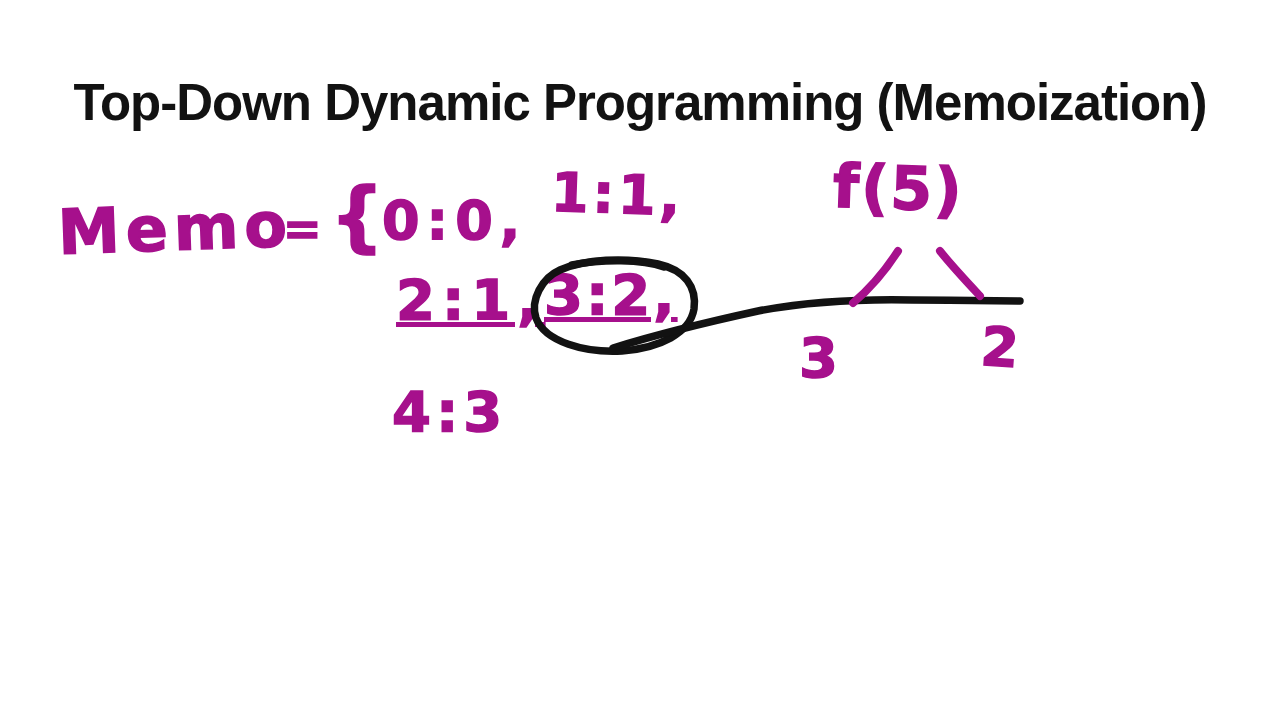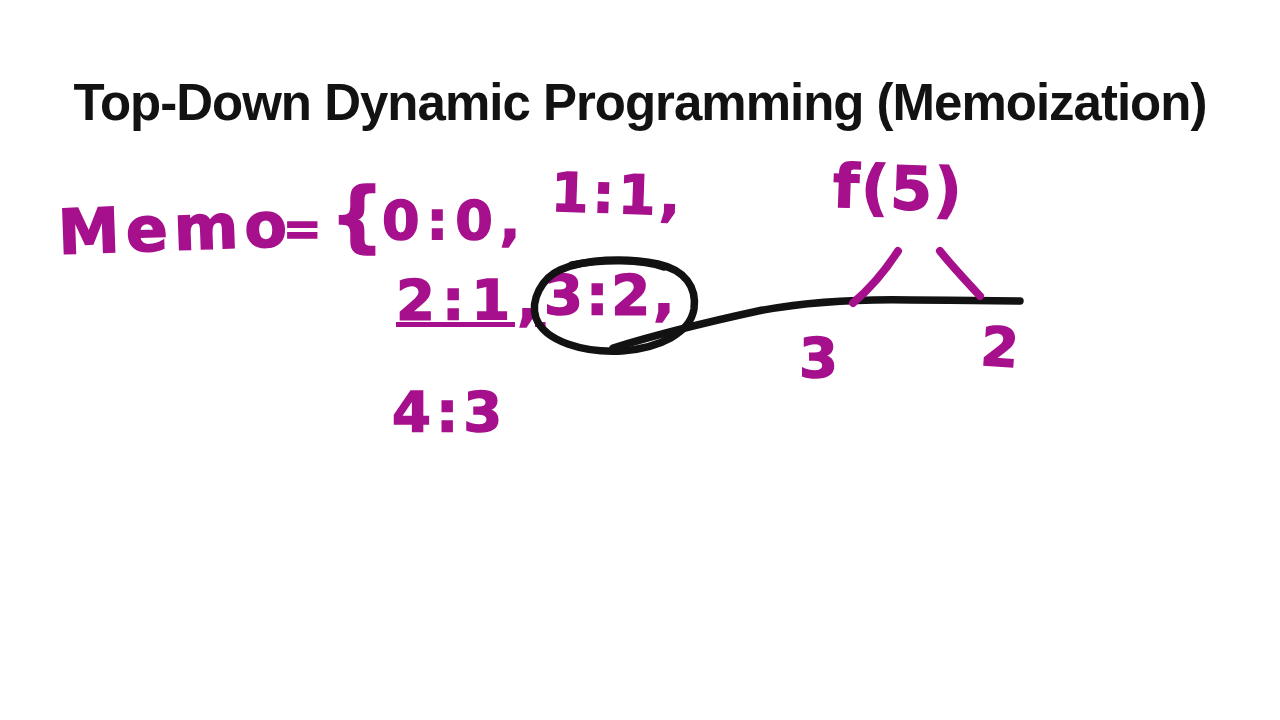--- a/index.html
+++ b/index.html
@@ -36,21 +36,21 @@
     line-height:1;
     white-space:nowrap;
     -webkit-text-stroke:1.5px var(--marker);
   }
   .hw-memo  {left:58px;  top:198px; font-size:62px; letter-spacing:6px; transform:rotate(-2deg);}
   .hw-eq    {left:283px; top:206px; font-size:46px;}
   .hw-brace {left:330px; top:178px; font-size:76px;}
   .hw-e00   {left:382px; top:194px; font-size:54px; letter-spacing:7px;}
   .hw-e11   {left:551px; top:168px; font-size:54px; letter-spacing:4px; transform:rotate(2deg);}
   .hw-e21   {left:396px; top:272px; font-size:56px; letter-spacing:7px;text-decoration:underline;}
-  .hw-e32   {left:544px; top:267px; font-size:56px; letter-spacing:3px;}
+  .hw-e32   {left:544px; top:267px; font-size:56px; letter-spacing:3px;text-decoration:underline;}
   .hw-e43   {left:392px; top:384px; font-size:56px; letter-spacing:5px;}
   .hw-root  {left:833px; top:158px; font-size:60px; letter-spacing:2px; transform:rotate(2deg);}
   .hw-left  {left:799px; top:330px; font-size:56px;}
   .hw-right {left:981px; top:321px; font-size:54px; transform:rotate(4deg);}
 
   .overlay{
     position:absolute;
     left:0;top:0;width:1280px;height:720px;
     pointer-events:none;
   }

